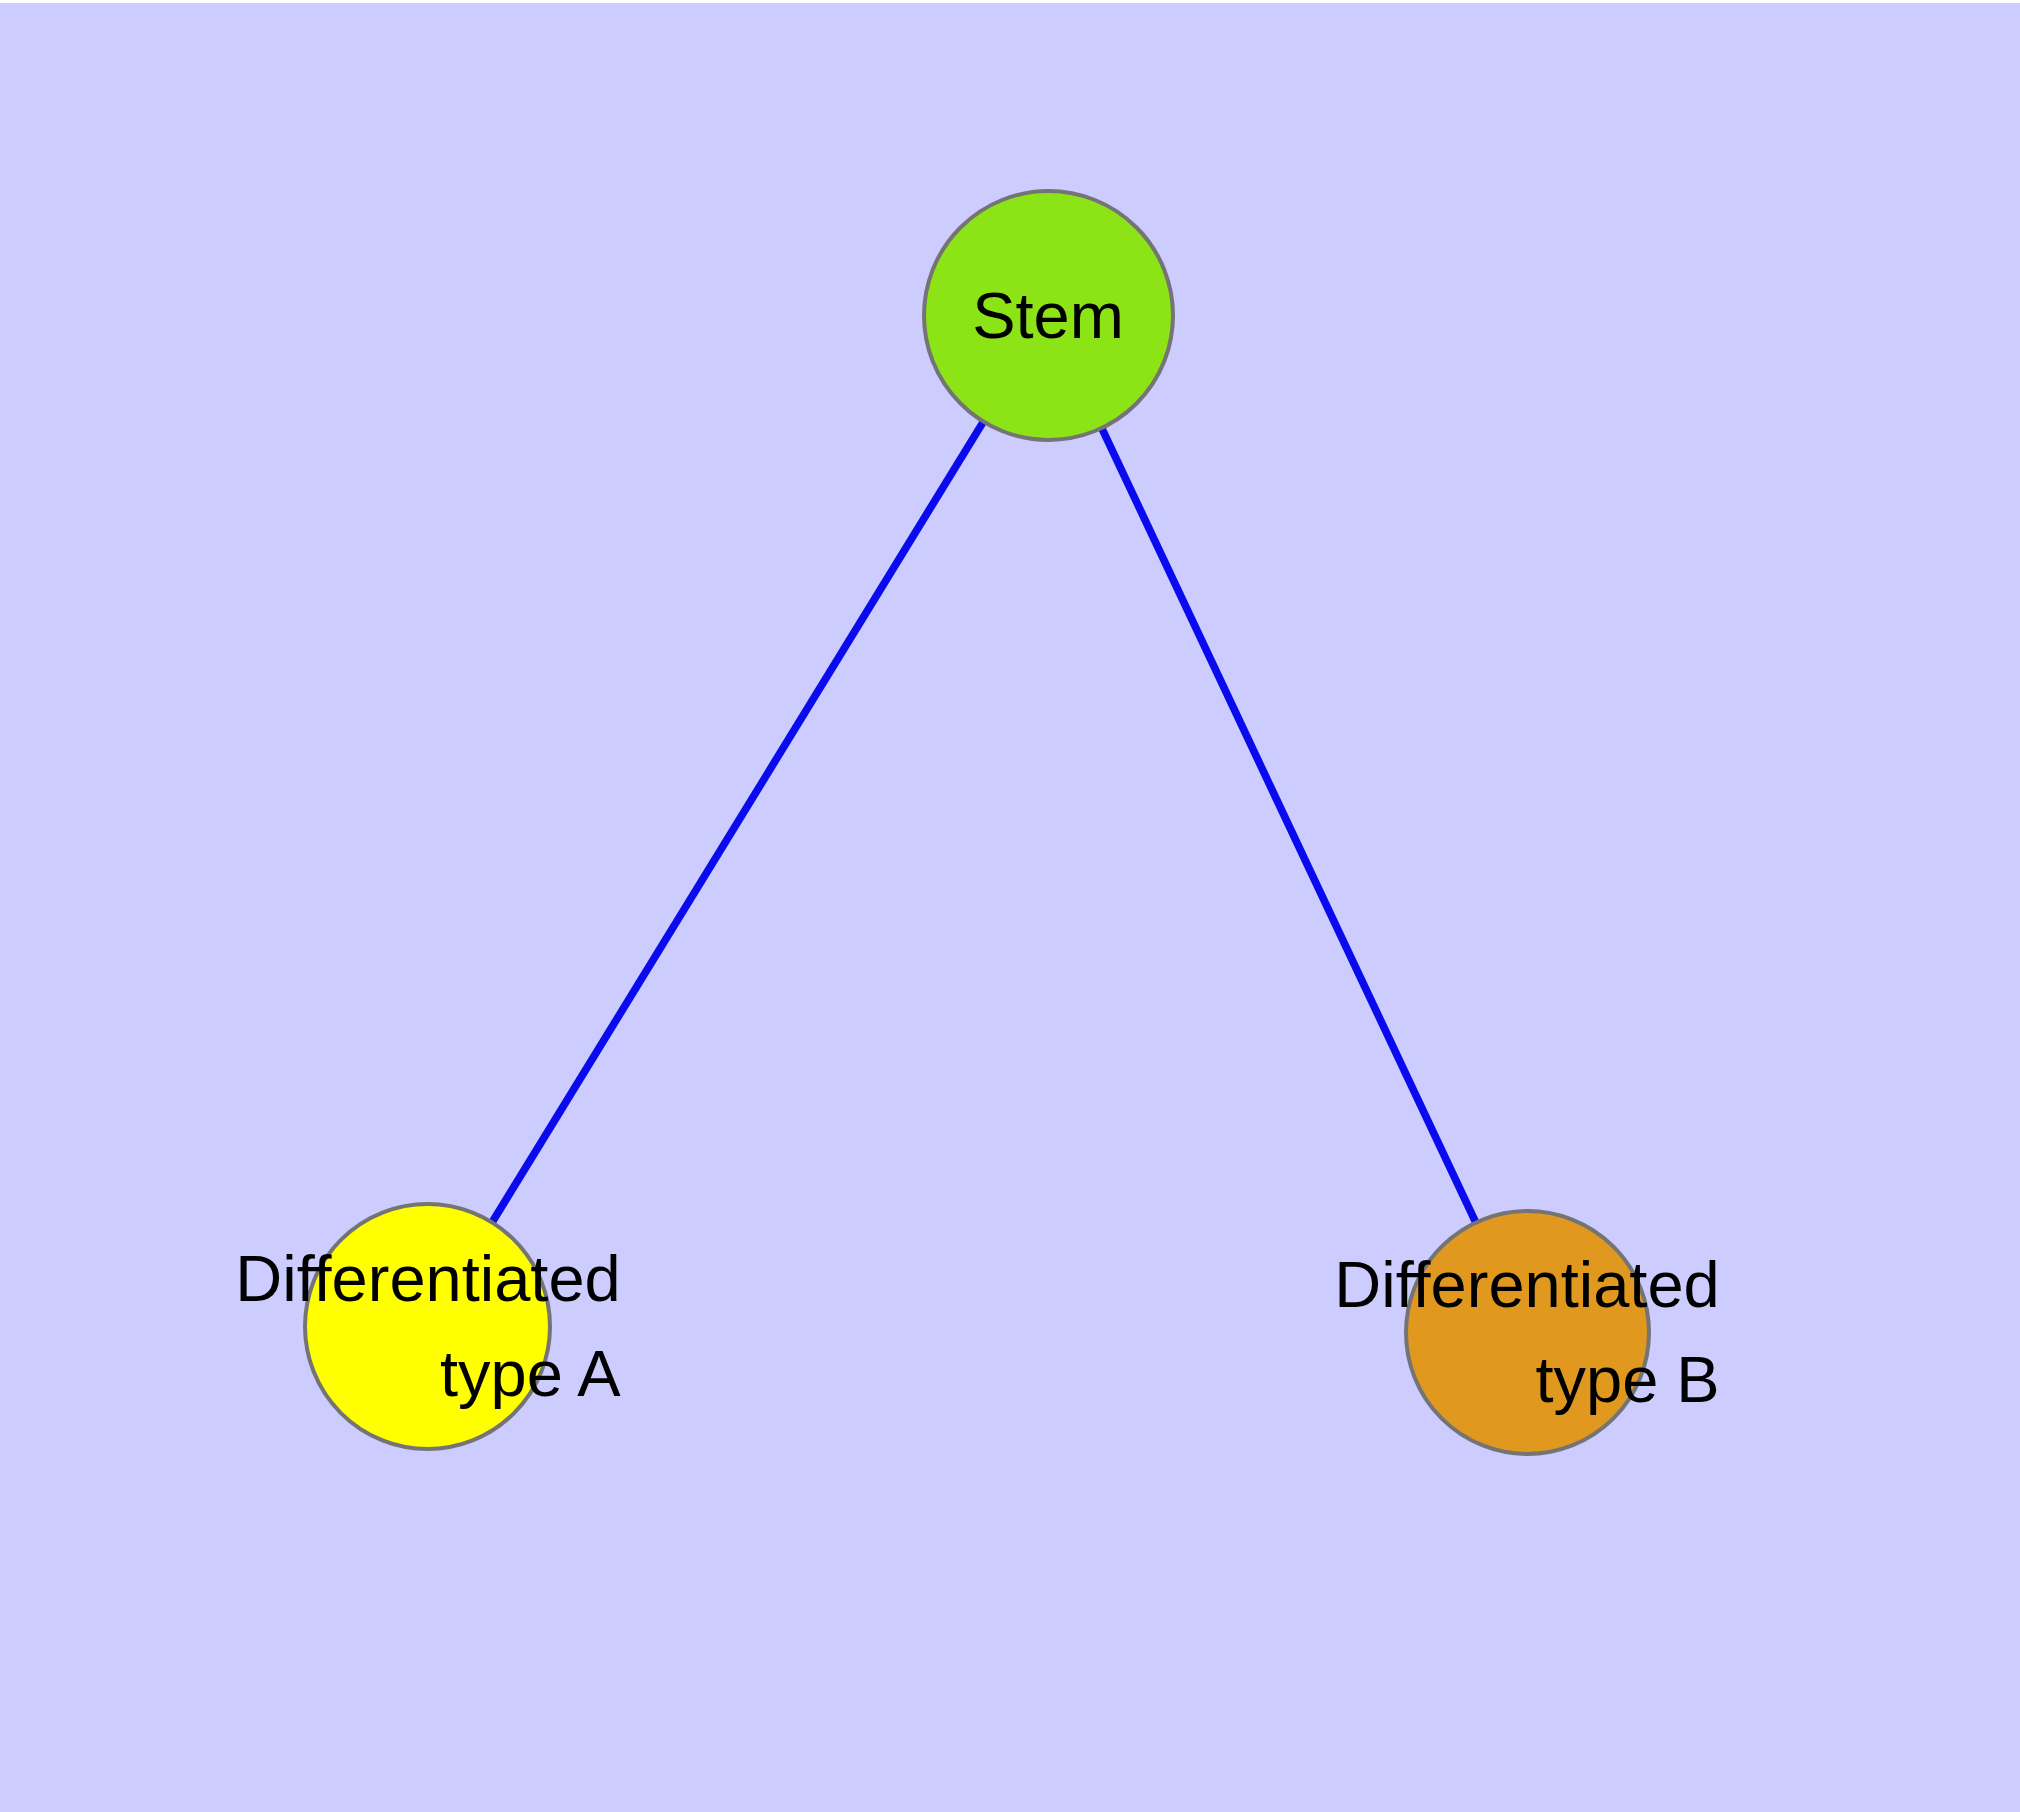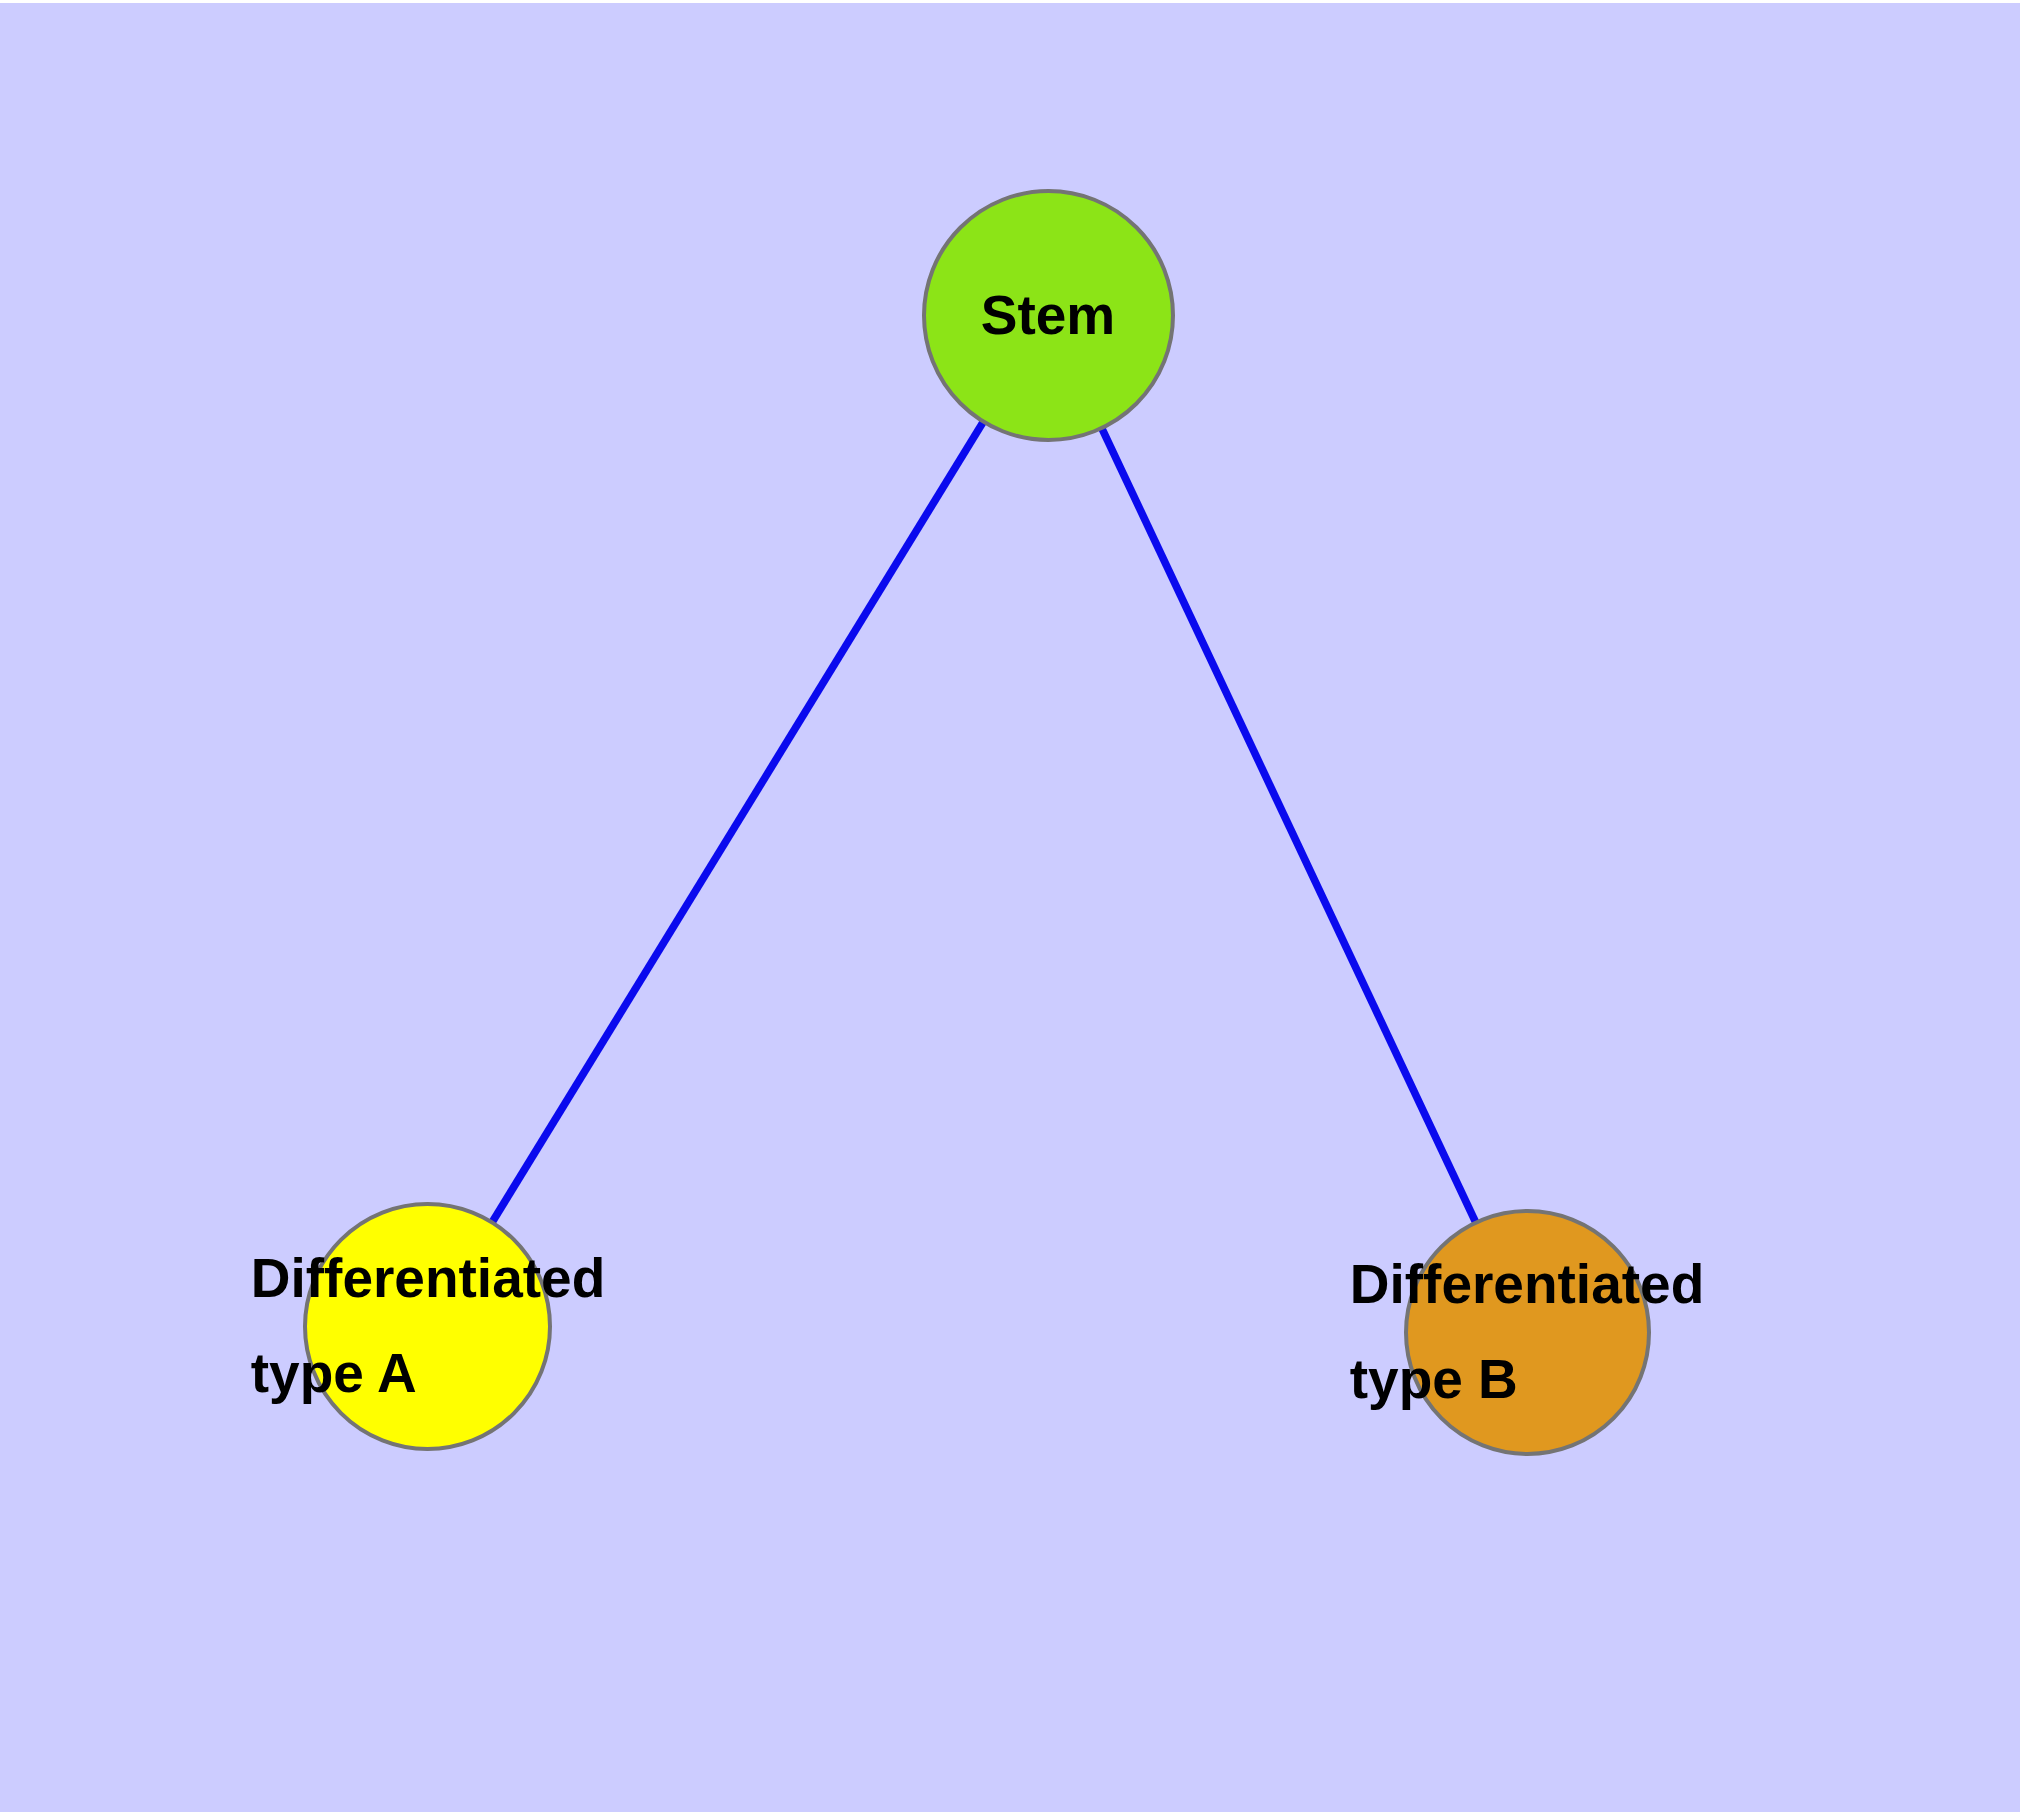--- a/index.html
+++ b/index.html
@@ -36,24 +36,24 @@
   .node {
     position: absolute;
     border-radius: 50%;
     box-sizing: border-box;
     border-style: solid;
     pointer-events: auto;
   }
   .node-label {
     position: absolute;
     transform: translate(-50%, -50%);
-    font-weight: bold;
-    font-size: 55px;
+    font-weight: normal;
+    font-size: 65px;
     line-height: 95px;
-    text-align: left;
+    text-align: right;
     white-space: pre-line;
     letter-spacing: 0px;
   }
 </style>
 </head>
 <body>
 
 <div class="stage" style="background: rgb(204, 204, 255);">
   <svg class="edges-layer" id="edges-svg" xmlns="http://www.w3.org/2000/svg" viewBox="0 0 2384 2138">
       <line x1="1237" y1="372" x2="505" y2="1565" stroke="#0a0aee" stroke-width="9"></line>

